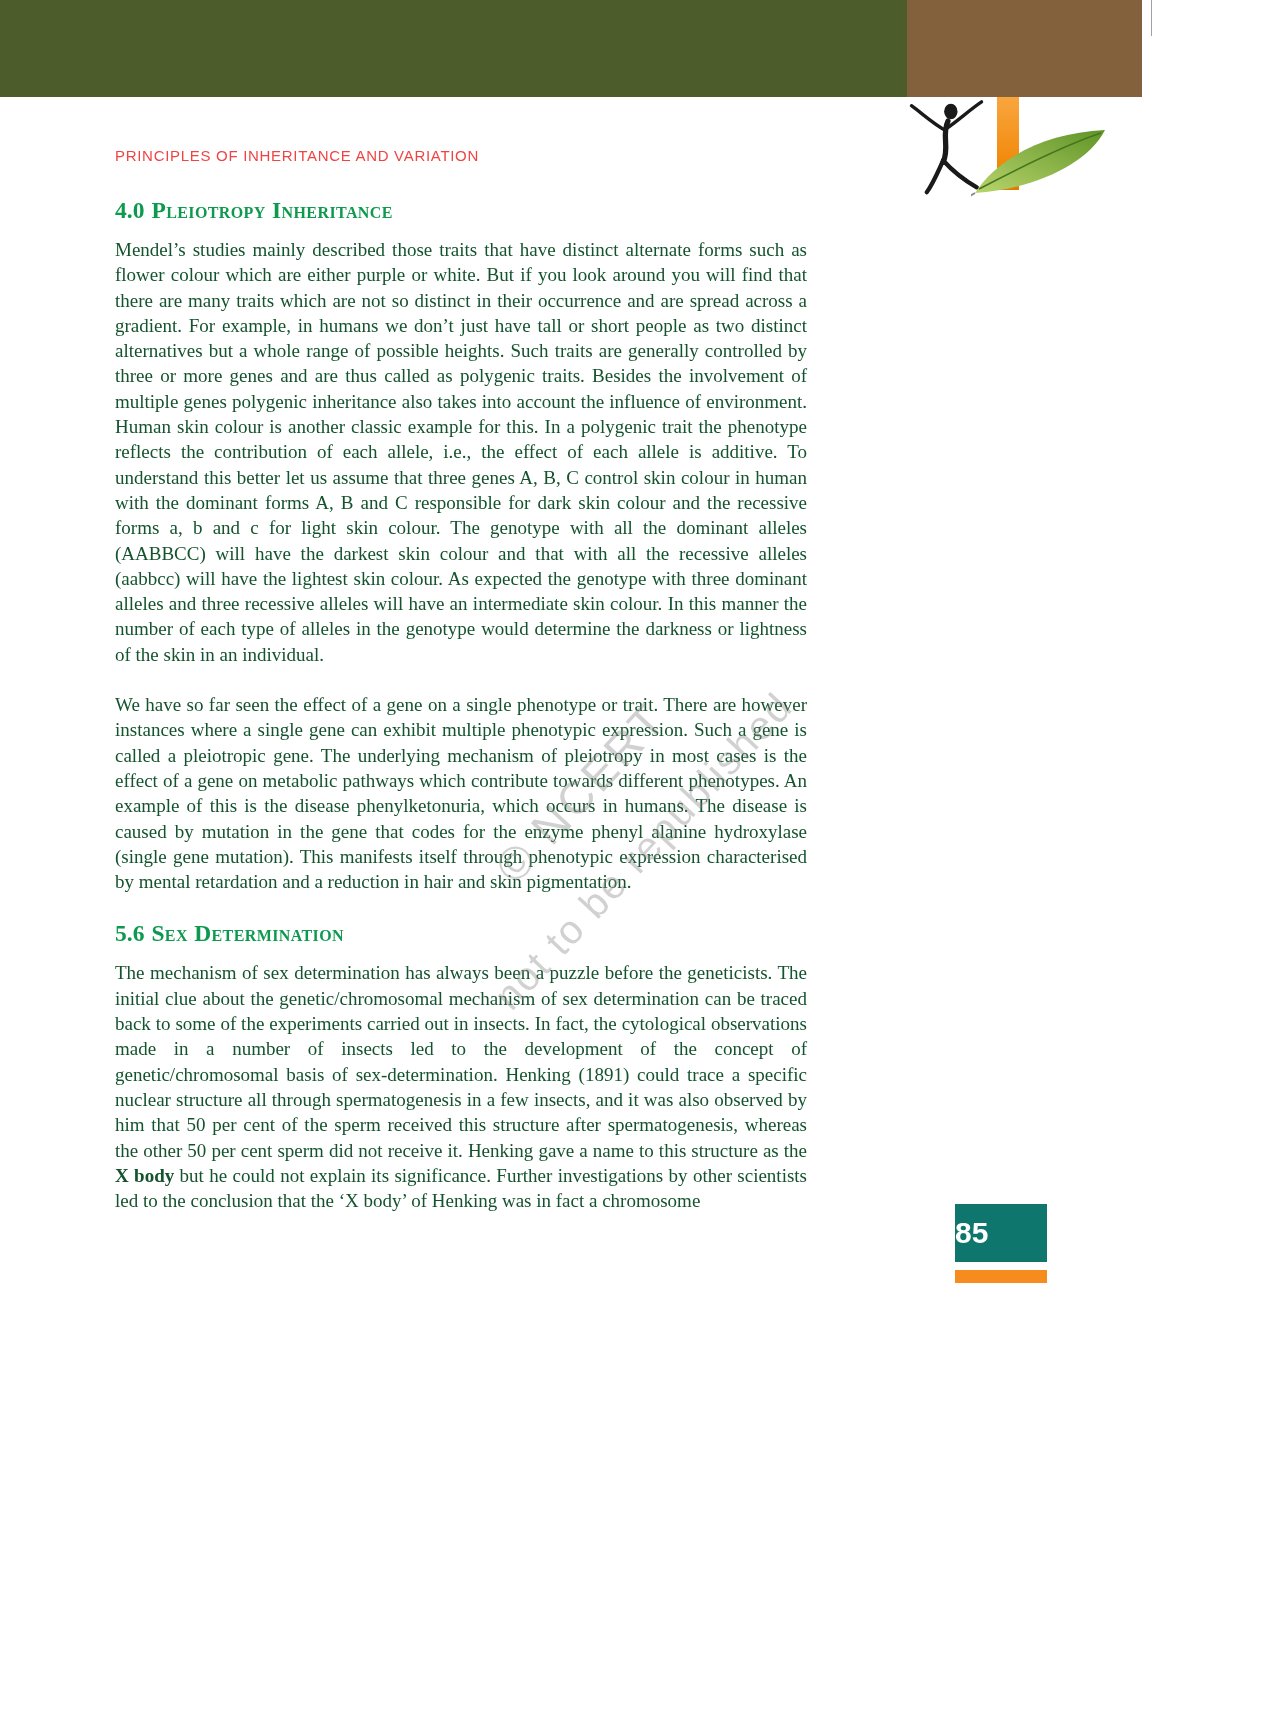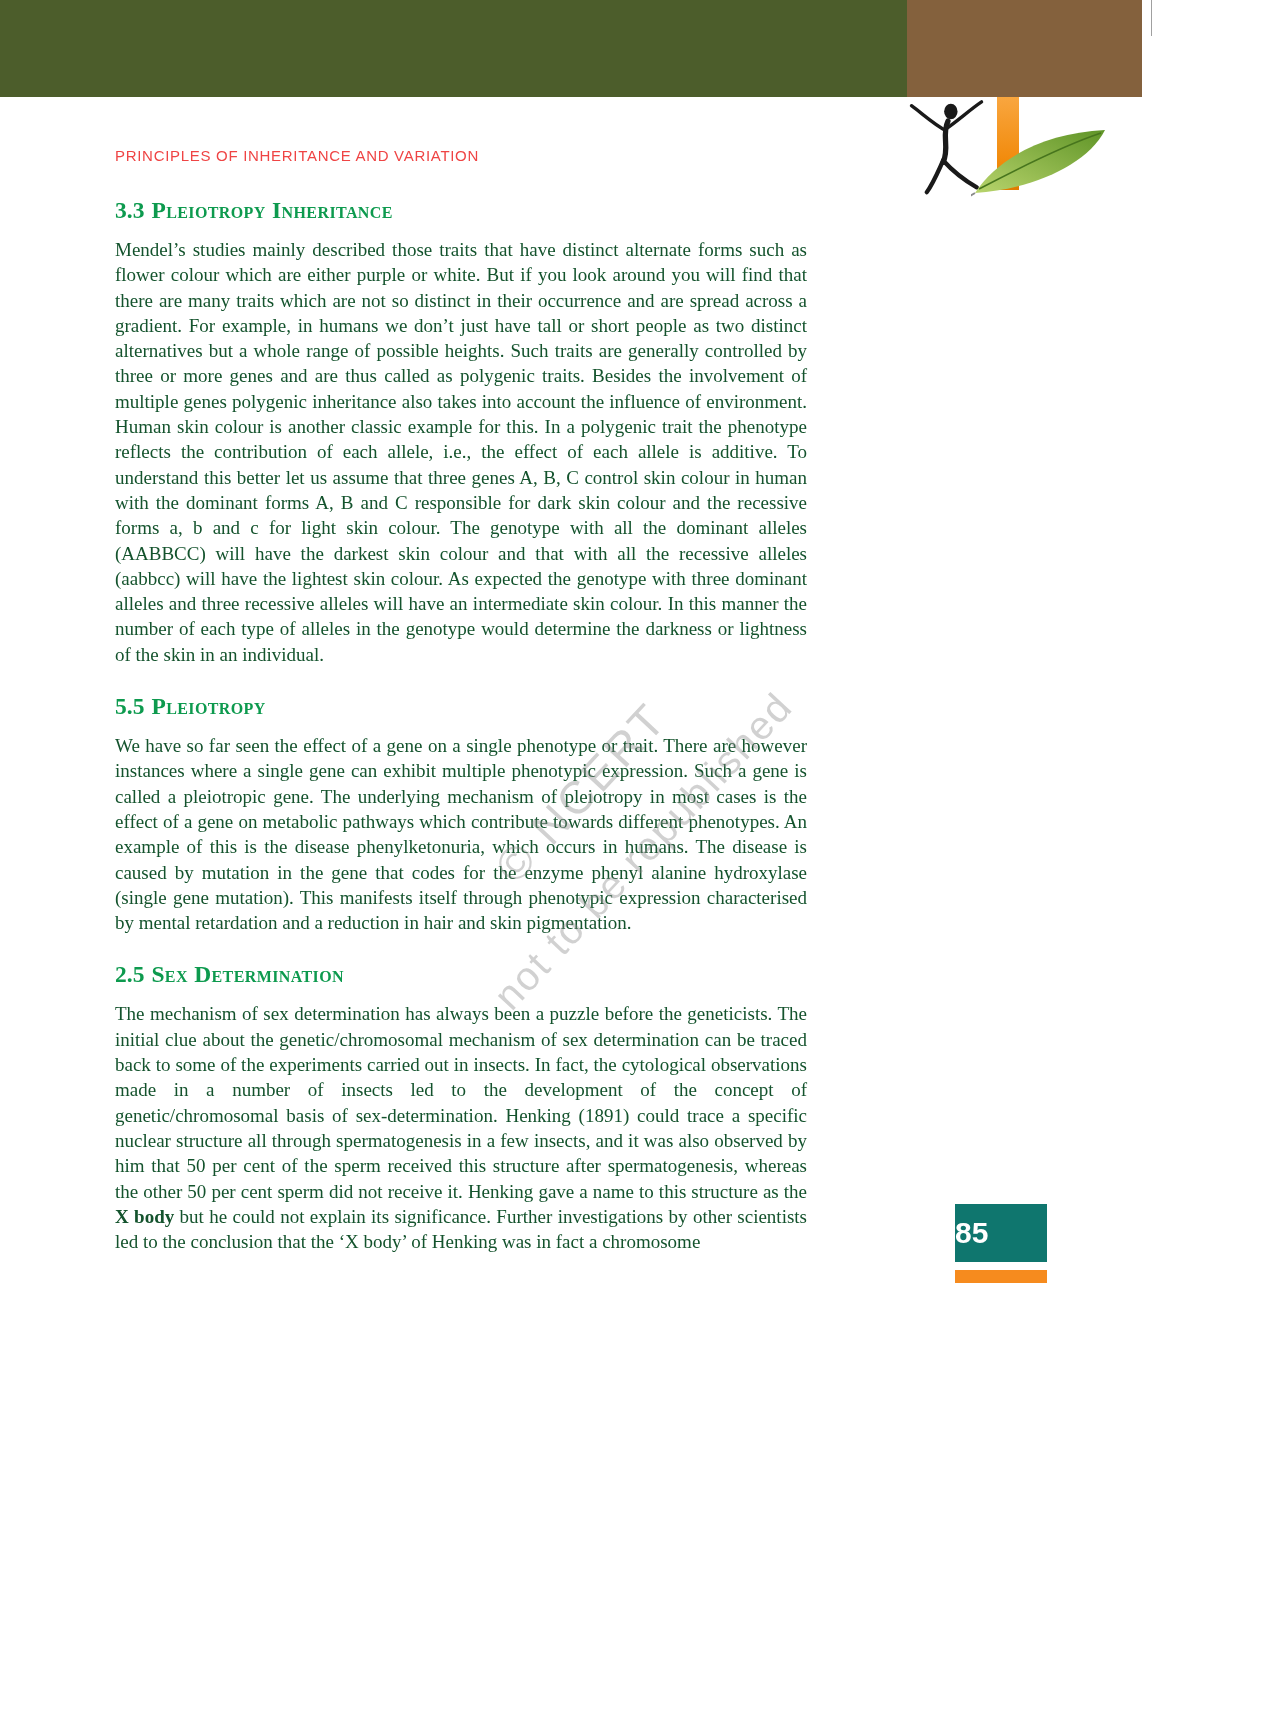--- a/index.html
+++ b/index.html
@@ -103,31 +103,30 @@
       <path d="M8 64 C 46 44, 94 20, 130 8" stroke="#47751d" stroke-width="1.6" fill="none"></path>
       <path d="M4 68 C 1 70, -1 71, -3 72" stroke="#8a8a8a" stroke-width="2" fill="none"></path>
     </svg>
   </div>
 
   <div class="running-head">PRINCIPLES OF INHERITANCE AND VARIATION</div>
 
   <div class="content">
 
     <section class="section">
-      <h2 class="sec-h"><span class="sec-num">3.3</span><span class="sec-title">Pleiotropy Inheritance</span></h2>
+      <h2 class="sec-h"><span class="sec-num">4.0</span><span class="sec-title">Pleiotropy Inheritance</span></h2>
       <p class="body-text">Mendel’s studies mainly described those traits that have distinct alternate forms such as flower colour which are either purple or white. But if you look around you will find that there are many traits which are not so distinct in their occurrence and are spread across a gradient. For example, in humans we don’t just have tall or short people as two distinct alternatives but a whole range of possible heights. Such traits are generally controlled by three or more genes and are thus called as polygenic traits. Besides the involvement of multiple genes polygenic inheritance also takes into account the influence of environment. Human skin colour is another classic example for this. In a polygenic trait the phenotype reflects the contribution of each allele, i.e., the effect of each allele is additive. To understand this better let us assume that three genes A, B, C control skin colour in human with the dominant forms A, B and C responsible for dark skin colour and the recessive forms a, b and c for light skin colour. The genotype with all the dominant alleles (AABBCC) will have the darkest skin colour and that with all the recessive alleles (aabbcc) will have the lightest skin colour. As expected the genotype with three dominant alleles and three recessive alleles will have an intermediate skin colour. In this manner the number of each type of alleles in the genotype would determine the darkness or lightness of the skin in an individual.</p>
     </section>
 
     <section class="section">
-      <h2 class="sec-h"><span class="sec-num">5.5</span><span class="sec-title">Pleiotropy</span></h2>
       <p class="body-text">We have so far seen the effect of a gene on a single phenotype or trait. There are however instances where a single gene can exhibit multiple phenotypic expression. Such a gene is called a pleiotropic gene. The underlying mechanism of pleiotropy in most cases is the effect of a gene on metabolic pathways which contribute towards different phenotypes. An example of this is the disease phenylketonuria, which occurs in humans. The disease is caused by mutation in the gene that codes for the enzyme phenyl alanine hydroxylase (single gene mutation). This manifests itself through phenotypic expression characterised by mental retardation and a reduction in hair and skin pigmentation.</p>
     </section>
 
     <section class="section section-sex">
-      <h2 class="sec-h"><span class="sec-num">2.5</span><span class="sec-title">Sex Determination</span></h2>
+      <h2 class="sec-h"><span class="sec-num">5.6</span><span class="sec-title">Sex Determination</span></h2>
       <p class="body-text"><span>The mechanism of sex determination has always been a puzzle before the geneticists. The initial clue about the genetic/chromosomal mechanism of sex determination can be traced back to some of the experiments carried out in insects. In fact, the cytological observations made in a number of insects led to the development of the concept of genetic/chromosomal basis of sex-determination. Henking (1891) could trace a specific nuclear structure all through spermatogenesis in a few insects, and it was also observed by him that 50 per cent of the sperm received this structure after spermatogenesis, whereas the other 50 per cent sperm did not receive it. Henking gave a name to this structure as the </span><b>X body</b><span> but he could not explain its significance. Further investigations by other scientists led to the conclusion that the ‘X body’ of Henking was in fact a chromosome</span></p>
     </section>
 
   </div>
 
   <div class="watermark">
     <div class="wm1">© NCERT</div>
     <div class="wm2">not to be republished</div>
   </div>
 

